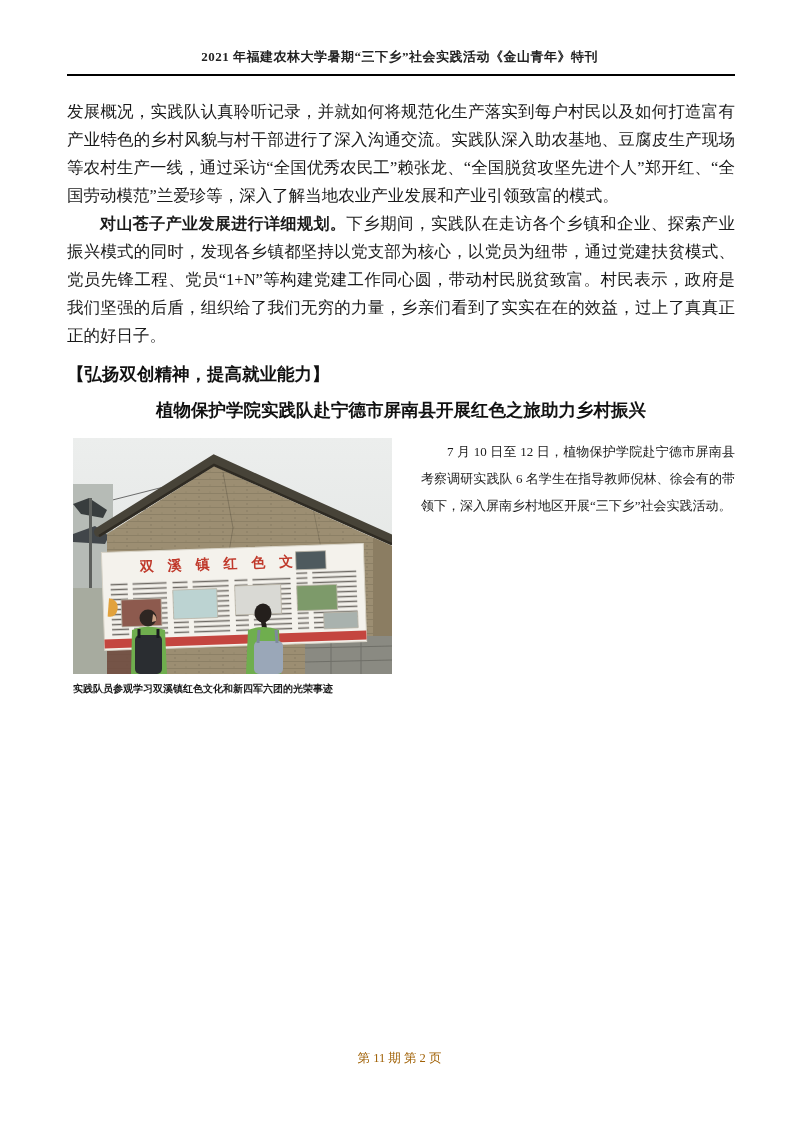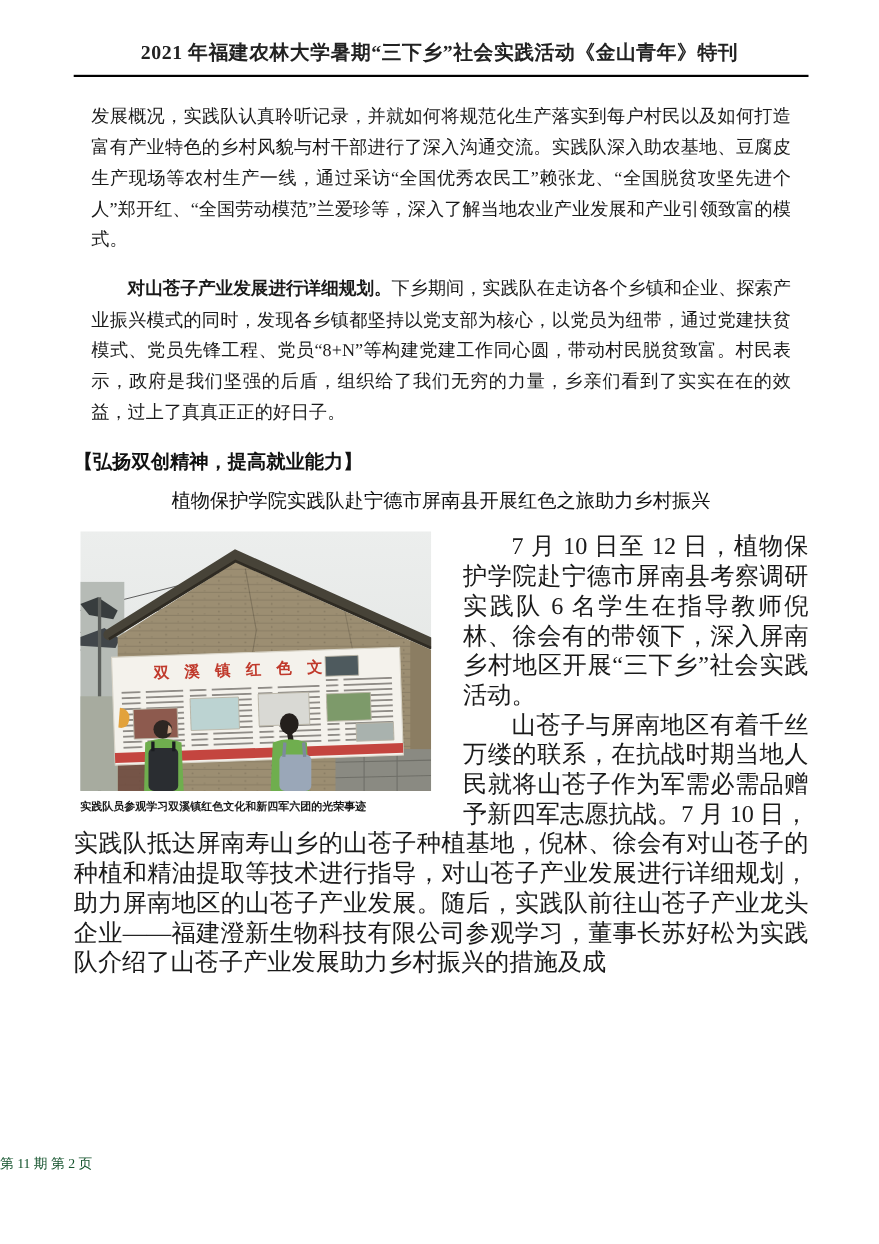--- a/index.html
+++ b/index.html
@@ -6,36 +6,36 @@
   .page{
     position:relative;
     width:799px;height:1131px;
     margin:0 auto;
     background:#ffffff;
     font-family:"Liberation Serif","DejaVu Serif",serif;
     color:#1a1a1a;
     overflow:hidden;
   }
   .header{
-    padding-top:36px;
+    padding-top:48px;
     text-align:center;
-    font-size:18px;
+    font-size:13px;
     font-weight:bold;
     letter-spacing:.5px;
     color:#222;
   }
   .header-rule{
     margin:8px 64px 0 67px;
     border-bottom:2px solid #000;
   }
   .content{
     margin:0 64px 0 67px;
   }
   .body-text p{
-    margin:16px;
+    margin:0;
     font-size:16.5px;
     line-height:28px;
     text-align:justify;
     text-justify:inter-ideograph;
   }
   .article1{margin-top:22px;}
   .indent{text-indent:2em;}
   .lead{
     font-weight:bold;
     font-family:"Liberation Sans","DejaVu Sans",sans-serif;
@@ -46,29 +46,29 @@
     font-family:Liberation Serif, serif;
     font-weight:bold;
     font-size:17.5px;
     line-height:28px;
     color:#111;
   }
   .article-title{
     margin:8px 0 0 0;
     text-align:center;
     font-family:"Liberation Sans","DejaVu Sans",sans-serif;
-    font-weight:normal;
+    font-weight:bold;
     font-size:17.5px;
     line-height:28px;
     color:#111;
   }
   .article2-body{margin-top:14px;}
   .article2-body p{
     margin:0;
-    font-size:22px;
+    font-size:13px;
     line-height:27px;
     text-align:justify;
     text-justify:inter-ideograph;
   }
   figure.photo-figure{
     float:left;
     width:319px;
     margin:0 29px 10px 6px;
     padding:0;
   }
@@ -80,43 +80,43 @@
     font-size:10px;
     line-height:18px;
     color:#1a1a1a;
     white-space:nowrap;
   }
   .clear{clear:both;}
   .footer{
     position:absolute;
     left:0;right:0;
     top:1050px;
-    text-align:left;
+    text-align:center;
     font-size:12.5px;
-    color:#14532d;
+    color:#a16207;
   }
   .board-title-text{
     font-family:"Liberation Sans","DejaVu Sans",sans-serif;
     font-weight:bold;
     font-size:14px;
     letter-spacing:5px;
   }
 </style>
 </head>
 <body>
 
 <div class="page">
 
   <div class="header">2021 年福建农林大学暑期“三下乡”社会实践活动《金山青年》特刊</div>
   <div class="header-rule"></div>
 
   <div class="content">
     <div class="body-text article1">
       <p><span>发展概况，实践队认真聆听记录，并就如何将规范化生产落实到每户村民以及如何打造富有产业特色的乡村风貌与村干部进行了深入沟通交流。实践队深入助农基地、豆腐皮生产现场等农村生产一线，通过采访“全国优秀农民工”赖张龙、“全国脱贫攻坚先进个人”郑开红、“全国劳动模范”兰爱珍等，深入了解当地农业产业发展和产业引领致富的模式。</span></p>
-      <p class="indent"><span class="lead">对山苍子产业发展进行详细规划。</span><span>下乡期间，实践队在走访各个乡镇和企业、探索产业振兴模式的同时，发现各乡镇都坚持以党支部为核心，以党员为纽带，通过党建扶贫模式、党员先锋工程、党员“8+N”等构建党建工作同心圆，带动村民脱贫致富。村民表示，政府是我们坚强的后盾，组织给了我们无穷的力量，乡亲们看到了实实在在的效益，过上了真真正正的好日子。</span></p>
+      <p class="indent"><span class="lead">对山苍子产业发展进行详细规划。</span><span>下乡期间，实践队在走访各个乡镇和企业、探索产业振兴模式的同时，发现各乡镇都坚持以党支部为核心，以党员为纽带，通过党建扶贫模式、党员先锋工程、党员“1+N”等构建党建工作同心圆，带动村民脱贫致富。村民表示，政府是我们坚强的后盾，组织给了我们无穷的力量，乡亲们看到了实实在在的效益，过上了真真正正的好日子。</span></p>
     </div>
 
     <h2 class="section-heading">【弘扬双创精神，提高就业能力】</h2>
     <h3 class="article-title">植物保护学院实践队赴宁德市屏南县开展红色之旅助力乡村振兴</h3>
 
     <div class="body-text article2-body">
 
       <figure class="photo-figure">
         <svg width="319" height="236" viewBox="0 0 319 236" xmlns="http://www.w3.org/2000/svg">
           <defs>
@@ -213,19 +213,18 @@
             <path d="M175,192 Q190,186 206,192 L208,236 L173,236 Z" fill="#6fae4e"></path>
             <rect x="181" y="203" width="29" height="33" rx="5" fill="#9aa7b8"></rect>
             <line x1="186" y1="192" x2="185" y2="205" stroke="#7d8a9c" stroke-width="3"></line>
             <line x1="203" y1="192" x2="204" y2="205" stroke="#7d8a9c" stroke-width="3"></line>
           </g>
         </svg>
         <figcaption>实践队员参观学习双溪镇红色文化和新四军六团的光荣事迹</figcaption>
       </figure>
 
       <p class="indent"><span>7 月 10 日至 12 日，植物保护学院赴宁德市屏南县考察调研实践队 6 名学生在指导教师倪林、徐会有的带领下，深入屏南乡村地区开展“三下乡”社会实践活动。</span></p>
-      <p class="indent"><span>山苍子与屏南地区有着千丝万缕的联系，在抗战时期当地人民就将山苍子作为军需必需品赠予新四军志愿抗战。7 月 10 日，实践队抵达屏南寿山乡的山苍子种植基地，倪林、徐会有对山苍子的种植和精油提取等技术进行指导，对山苍子产业发展进行详细规划，助力屏南地区的山苍子产业发展。随后，实践队前往山苍子产业龙头企业——福建澄新生物科技有限公司参观学习，董事长苏好松为实践队介绍了山苍子产业发展助力乡村振兴的措施及成</span></p>
       <div class="clear"></div>
     </div>
   </div>
 
   <div class="footer">第 11 期 第 2 页</div>
 </div>
 
 </body></html>

